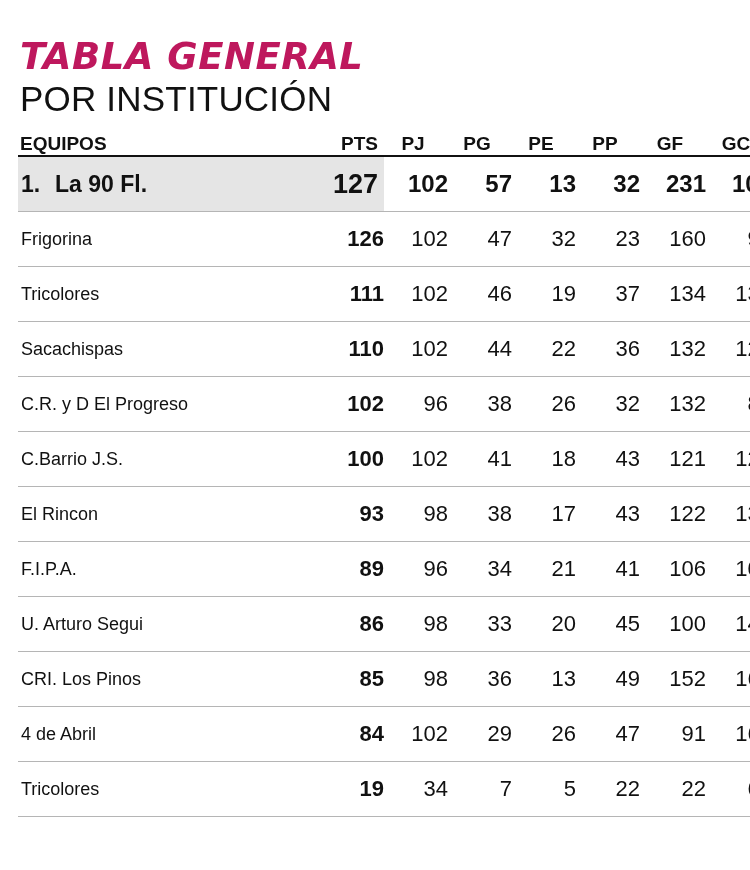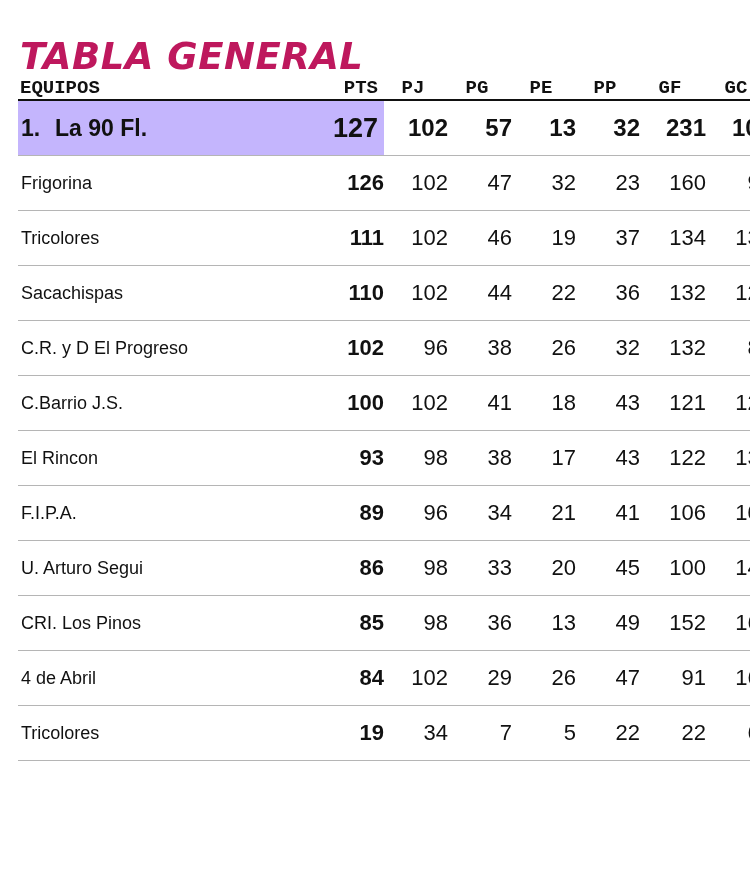--- a/index.html
+++ b/index.html
@@ -45,21 +45,21 @@
   table.standings {
     width: 100%;
     border-collapse: collapse;
     table-layout: fixed;
   }
   table.standings th, table.standings td {
     padding: 0;
     vertical-align: middle;
   }
   thead th {
-    font-family: Liberation Mono, monospace;
+    font-family: Liberation Sans, sans-serif;
     font-weight: bold;
     font-size: 19px;
     color: #111111;
     padding-bottom: 11px;
     text-align: right;
     white-space: nowrap;
   }
   thead th.team-head {
     text-align: left;
     padding-left: 2px;
@@ -84,21 +84,21 @@
     text-align: left;
     padding-left: 3px;
     font-size: 18px;
   }
   tbody tr.leader td {
     font-weight: bold;
     font-size: 24px;
   }
   tbody tr.leader td.team,
   tbody tr.leader td.pts {
-    background: #c4b5fd;
+    background: #e5e5e5;
   }
   tbody tr.leader td.team {
     font-size: 23px;
   }
   tbody tr.leader td.pts {
     font-size: 27px;
     padding-right: 6px;
   }
   .rank {
     display: inline-block;
@@ -116,20 +116,21 @@
   col.c-pp    { width: 64px; }
   col.c-gf    { width: 66px; }
   col.c-gc    { width: 66px; }
 </style>
 </head>
 <body>
 
 <div class="page">
 
   <div class="title-main">TABLA GENERAL</div>
+  <div class="title-sub">POR INSTITUCIÓN</div>
 
   <table class="standings">
     <colgroup>
       <col class="c-team">
       <col class="c-pts">
       <col class="c-pj">
       <col class="c-pg">
       <col class="c-pe">
       <col class="c-pp">
       <col class="c-gf">

